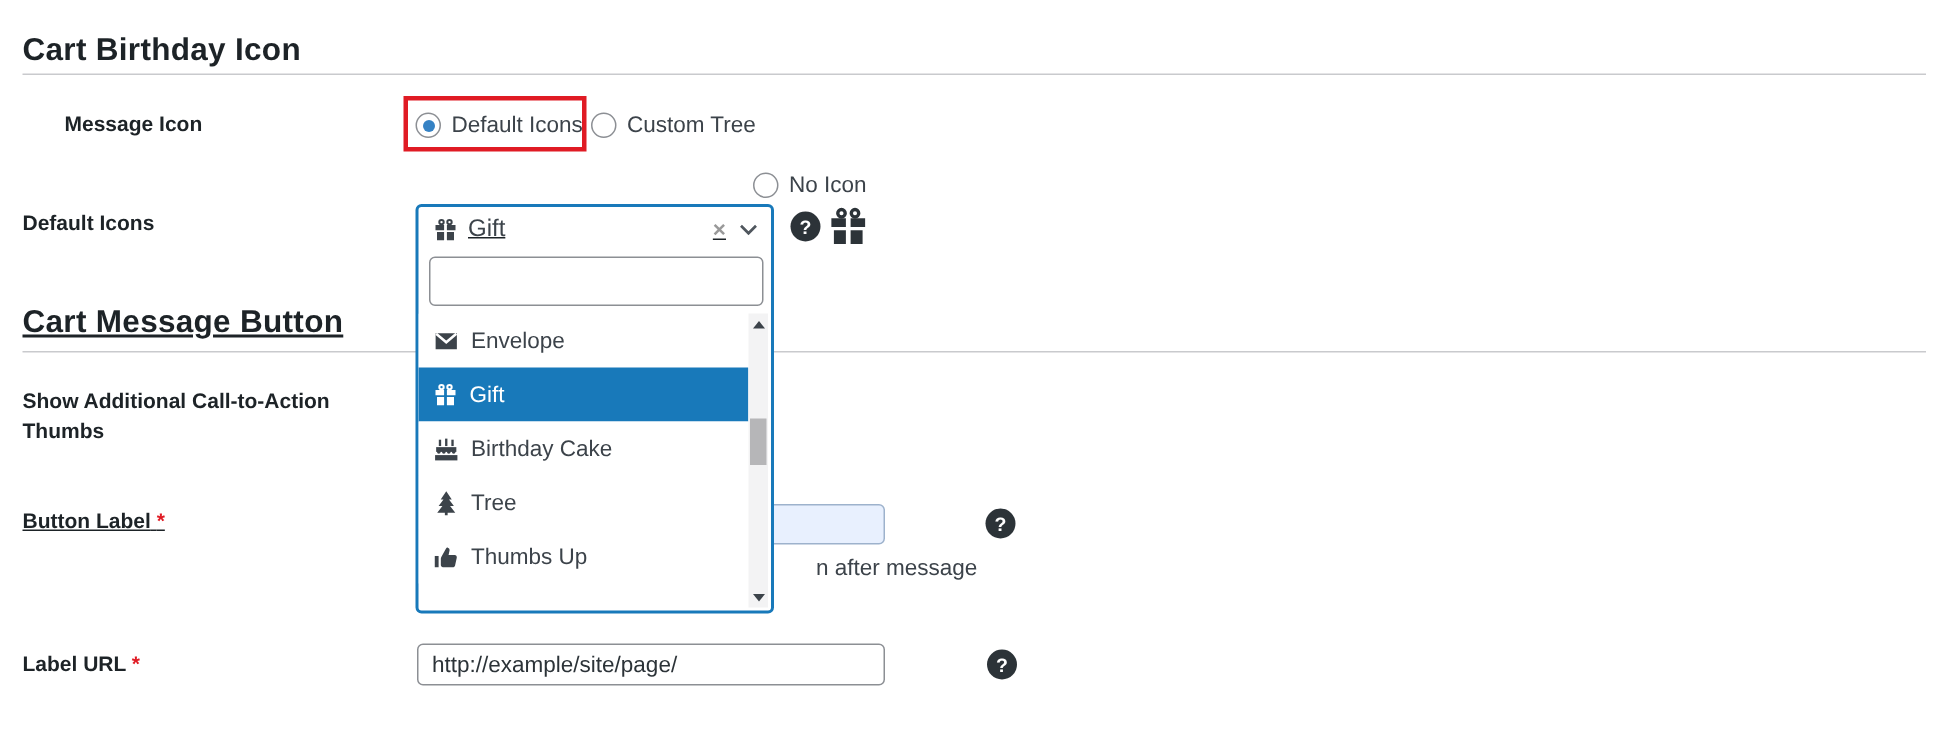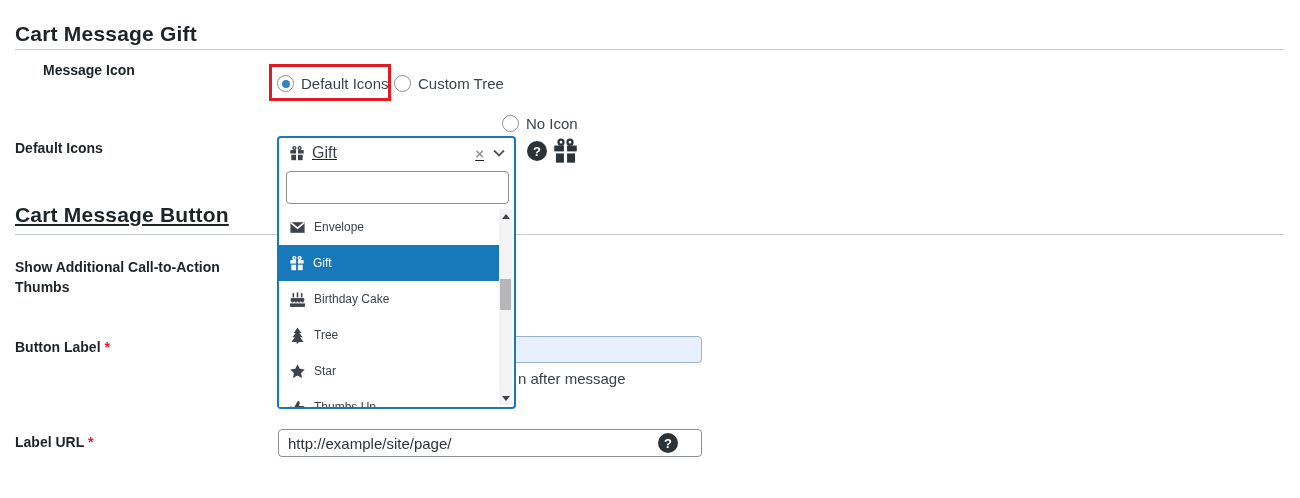--- a/index.html
+++ b/index.html
@@ -21,38 +21,38 @@
   .focus-box { position:absolute; left:269px; top:64px; width:122px; height:37px; border:3px solid #e01b24; z-index:6; pointer-events:none; }
 
   
   .s2 { position:absolute; left:277px; top:136px; width:239px; height:273px; background:#fff; border:2px solid #1879ba; border-radius:4px; z-index:10;text-decoration:underline; }
   .s2-selection { height:30px; display:flex; align-items:center; padding:0 9px 0 10px; }
   .s2-sel-text { font-size:16px; color:#3c434a; margin-left:7px; flex:1; }
   .s2-clear { color:#999; font-size:15px; font-weight:700; cursor:pointer; margin-right:9px; line-height:1; }
   .s2-search-wrap { padding:3px 5px 5px 7px; }
   .s2-search { width:100%; height:33px; border:1px solid #8c8f94; border-radius:4px; font-size:15px; padding:0 8px; outline:none; background:#fff; font-family:"Liberation Sans",sans-serif; }
   .s2-results { position:absolute; left:0; top:71px; right:15px; bottom:0; overflow:hidden; }
-  .s2-item { height:36px; display:flex; align-items:center; padding-left:10px; font-size:12px; color:#3c434a; background:#fff; cursor:pointer; }
+  .s2-item { height:36px; display:flex; align-items:center; padding-left:10px; font-size:15px; color:#3c434a; background:#fff; cursor:pointer; }
   .s2-item .opt-icon { margin-right:8px; flex:0 0 auto; display:inline-flex; }
   .s2-item.highlighted { background:#1879ba; color:#fff; }
 
   
   .s2-scrollbar { position:absolute; top:71px; right:2px; bottom:2px; width:13px; background:#f3f3f4; }
   .sb-arrow { position:absolute; left:0; width:13px; height:14px; display:flex; align-items:center; justify-content:center; }
   .sb-arrow.up { top:0; }
   .sb-arrow.down { bottom:0; }
   .tri-up { width:0; height:0; border-left:4px solid transparent; border-right:4px solid transparent; border-bottom:5px solid #3c434a; }
   .tri-down { width:0; height:0; border-left:4px solid transparent; border-right:4px solid transparent; border-top:5px solid #3c434a; }
   .sb-thumb { position:absolute; left:1px; top:70px; width:11px; height:31px; background:#b6b6b8; }
 
   
   .help-icon { position:absolute; width:20px; height:20px; border-radius:50%; background:#2c3338; color:#fff; font-size:13px; font-weight:700; display:flex; align-items:center; justify-content:center; cursor:pointer; }
 
   
-  .text-input { position:absolute; left:278px; width:424px; border:1px solid #8c8f94; border-radius:4px; font-size:15px; color:#2c3338; padding:0 9px; font-family:"Liberation Sans",sans-serif; outline:none; }
+  .text-input { position:absolute; left:278px; width:312px; border:1px solid #8c8f94; border-radius:4px; font-size:15px; color:#2c3338; padding:0 9px; font-family:"Liberation Sans",sans-serif; outline:none; }
   .helper { position:absolute; font-size:15px; color:#3c434a; white-space:nowrap; }
 
   .icon { display:inline-flex; }
   svg { display:block; }
 </style>
 </head>
 <body>
 
 <svg width="0" height="0" style="position:absolute">
   <defs>
@@ -90,24 +90,24 @@
       <path fill="currentColor" d="M8.9 21.4h9.3c1 0 1.9-.7 2.1-1.7l1.6-7.3c.3-1.3-.7-2.5-2-2.5h-5.7l.9-4.3c.2-1.1-.4-2.3-1.5-2.6-.7-.2-1.5.1-1.8.8l-4.2 7.4c-.5.9-.7 1.4-.7 2.1v6.1c0 1.1.9 2 2 2z"></path>
     </g>
     <g id="ic-chevron-down">
       <path d="M1 1.5l5 5 5-5" fill="none" stroke="#50575e" stroke-width="1.8"></path>
     </g>
   </defs>
 </svg>
 
 <div id="canvas">
 
-  <h2 class="section-title" style="top:22px;">Cart Message Gift</h2>
+  <h2 class="section-title" style="top:22px;">Cart Birthday Icon</h2>
   <div class="rule" style="top:49px;"></div>
 
-  <div class="field-label" style="top:60px;padding-left:28px;">Message Icon</div>
+  <div class="field-label" style="top:72px;padding-left:28px;">Message Icon</div>
 
   <div class="focus-box"></div>
 
   <div class="radio-opt" style="left:277px;">
     <span class="radio-circle checked"></span>
     <span class="radio-text">Default Icons</span>
   </div>
   <div class="radio-opt" style="left:394px;">
     <span class="radio-circle"></span>
     <span class="radio-text">Custom Tree</span>
@@ -126,29 +126,29 @@
     <svg width="27" height="27" viewBox="0 0 24 24">
         <use href="#ic-gift"></use>
       </svg>
   </span>
 
   <h2 class="section-title" style="top:203px;text-decoration:underline;">Cart Message Button</h2>
   <div class="rule" style="top:234px; z-index:1;"></div>
 
   <div class="field-label" style="top:257px; width:250px;">Show Additional Call-to-Action Thumbs</div>
 
-  <div class="field-label" style="top:337px;">
+  <div class="field-label" style="top:337px;text-decoration:underline;">
     <span>Button Label</span>
     <span class="req">*</span>
   </div>
   <input class="text-input" style="top: 336px; height: 27px; background: rgb(232, 240, 254); border-color: rgb(157, 178, 204); z-index: 1;" value="">
   <div class="help-icon" style="left:657px; top:339px;">
       <span>?</span>
     </div>
-  <div class="helper" style="left:518px; top:370px; z-index:1;">n after message</div>
+  <div class="helper" style="left:544px; top:370px; z-index:1;">n after message</div>
 
   <div class="field-label" style="top:432px;">
     <span>Label URL</span>
     <span class="req">*</span>
   </div>
   <input class="text-input" style="top: 429px; height: 28px; background: rgb(255, 255, 255);" value="http://example/site/page/">
   <div class="help-icon" style="left:658px; top:433px;">
       <span>?</span>
     </div>
 
@@ -199,28 +199,20 @@
         <span class="opt-icon">
             <svg width="17" height="17" viewBox="0 0 24 24">
               <use href="#ic-tree"></use>
             </svg>
           </span>
         <span>Tree</span>
       </div>
       <div class="s2-item">
         <span class="opt-icon">
             <svg width="17" height="17" viewBox="0 0 24 24">
-              <use href="#ic-star"></use>
-            </svg>
-          </span>
-        <span>Star</span>
-      </div>
-      <div class="s2-item">
-        <span class="opt-icon">
-            <svg width="17" height="17" viewBox="0 0 24 24">
               <use href="#ic-thumbsup"></use>
             </svg>
           </span>
         <span>Thumbs Up</span>
       </div>
     </div>
     <div class="s2-scrollbar">
       <div class="sb-arrow up">
           <span class="tri-up"></span>
         </div>

